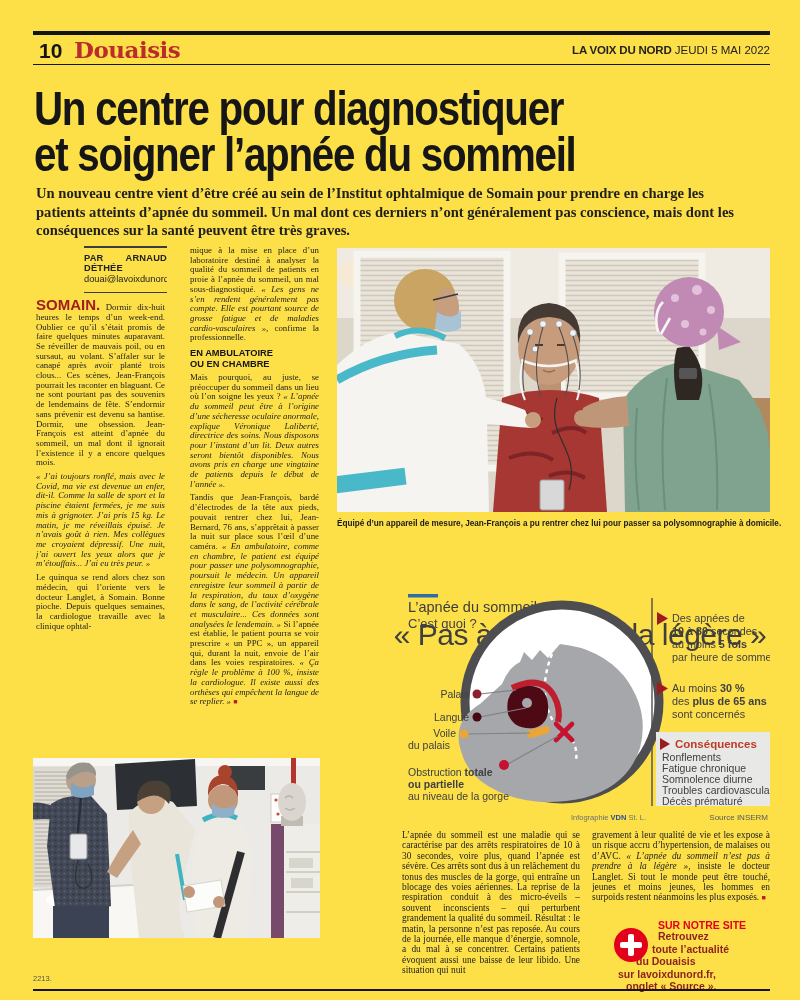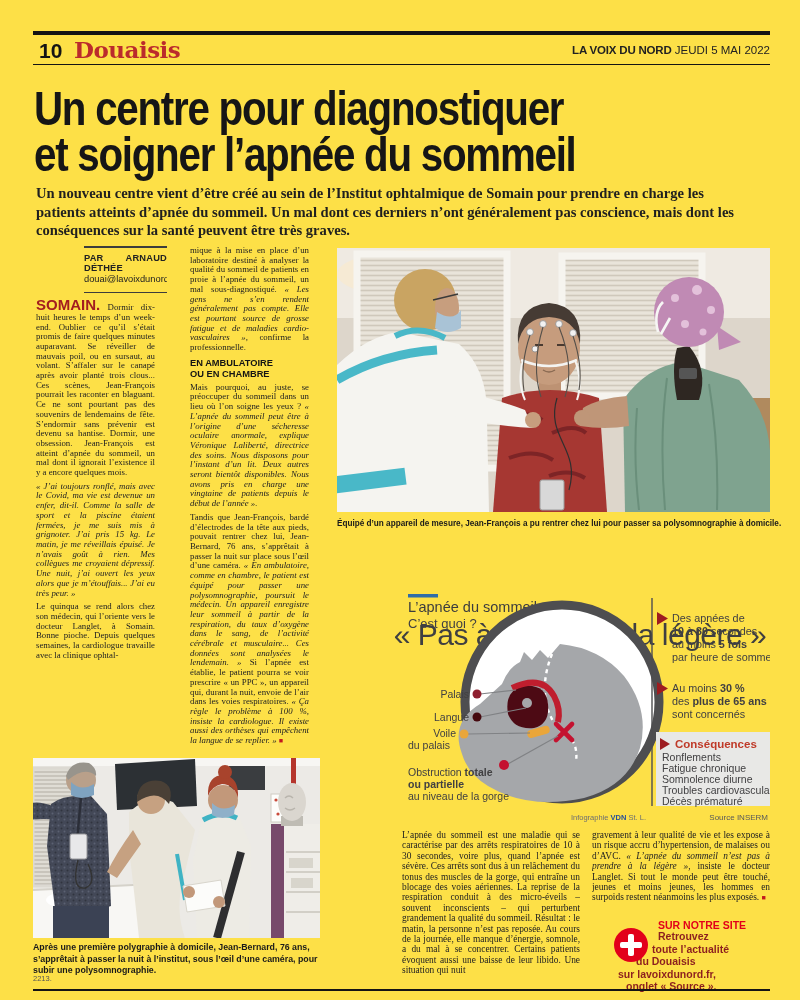--- a/index.html
+++ b/index.html
@@ -16,21 +16,21 @@
   .headline{font-family:"Liberation Sans",sans-serif;font-weight:700;font-size:48px;line-height:46px;
             letter-spacing:-1.5px;color:#161616;transform:scaleX(.84);transform-origin:0 0;width:880px;}
   .lede{font-family:"Liberation Serif",serif;font-weight:700;font-size:14.6px;line-height:18.5px;color:#1f1f1f;}
   
   .byline-box{border-top:2px solid #3c3c3c;border-bottom:1px solid #3c3c3c;padding:6px 0 7px 0;
               font-family:"Liberation Sans",sans-serif;font-size:9.3px;color:#222;margin-left:48px;}
   .byline-box .by{font-weight:700;letter-spacing:.2px;}
   .byline-box .mail{margin-top:2px;}
   
   .bodycol{font-size:8.8px;line-height:9.7px;text-align:justify;color:#222;}
-  .bodycol p{margin:0 12px 4px 0;}
+  .bodycol p{margin:0 2px 4px 0;}
   .lead-loc{color:#a31d20;font-weight:700;font-family:"Liberation Sans",sans-serif;font-size:15px;}
   .it{font-style:italic;}
   .subhead{font-family:"Liberation Sans",sans-serif;font-weight:700;font-size:9.3px;line-height:11px;
            color:#141414;margin:5px 0 3px 0;text-align:left;}
   .endmark{color:#c1181d;font-size:7px;}
   
   .pullquote{margin:10px 0 8px 0;font-family:"Liberation Serif",serif;}
   .pq-mark{color:#d11920;font-size:40px;font-weight:700;line-height:18px;letter-spacing:-3px;font-family:"DejaVu Serif",serif;}
   .pq-text{font-weight:700;font-style:italic;font-size:12.6px;line-height:15px;color:#1d1d1d;text-align:left;}
   
@@ -337,17 +337,16 @@
       <path d="M208,94 L184,180" stroke="#2e2e30" stroke-width="8"></path>
       <polygon points="150,128 188,122 192,148 154,154" fill="#fcfcfa" stroke="#d8d5cc"></polygon>
       <circle cx="156" cy="134" r="6" fill="#c2987a"></circle>
         <circle cx="186" cy="144" r="6" fill="#c2987a"></circle>
       <circle cx="190" cy="42" r="15" fill="#c2987a"></circle>
       <path d="M175,38 Q174,17 191,17 Q206,19 205,40 Q201,26 189,26 Q179,28 175,38 Z" fill="#a8432c"></path>
       <circle cx="192" cy="14" r="7" fill="#a8432c"></circle>
       <path d="M179,45 Q189,55 202,47 L201,57 Q189,63 179,57 Z" fill="#8fb0c9"></path>
     </g>
   </svg>
-  <div class="abs caption" style="left:33px;top:942px;width:292px;">Après une première polygraphie à domicile, Jean-Bernard, 76 ans, s’apprêtait à passer la nuit à l’institut, sous l’œil d’une caméra, pour subir une polysomnographie.</div>
   <div class="abs pagecode" style="left:33px;top:974px;">2213.</div>
 
   <div class="abs rule" style="left:33px;top:989px;width:737px;height:2px;"></div>
 </div>
 
 </body></html>

